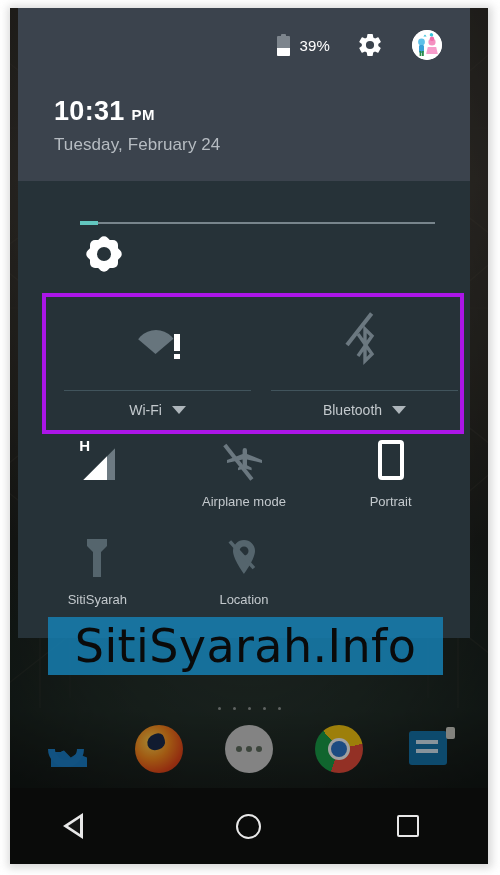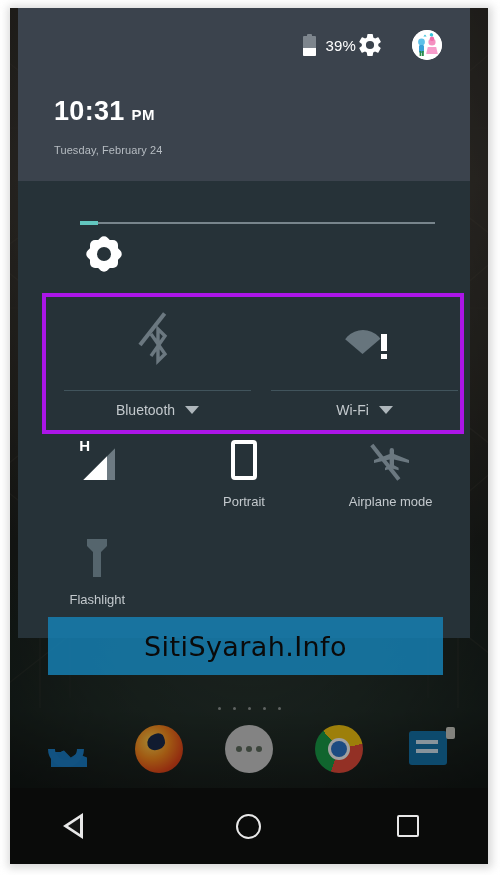--- a/index.html
+++ b/index.html
@@ -104,29 +104,29 @@
 
   
   .shade { position:absolute; left:8px; top:0; width:452px; }
   .shade-head { background:#3b434d; padding:0 0 14px 0; height:173px; position:relative; }
   .status-row { display:flex; align-items:center; justify-content:flex-end;
                 padding:22px 28px 0 0; gap:0; }
   .batt { position:relative; width:13px; height:22px; margin-right:9px; }
   .batt-body { position:absolute; left:0; top:2px; width:13px; height:20px; background:#7d858d; border-radius:1px; }
   .batt-fill { position:absolute; left:0; bottom:0; width:13px; height:7.8px; background:#ffffff; border-radius:0 0 1px 1px; }
   .batt-cap  { position:absolute; left:4px; top:0; width:5px; height:3px; background:#7d858d; border-radius:1px 1px 0 0; }
-  .batt-pct { color:#ffffff; font-size:15px; letter-spacing:.2px; }
+  .batt-pct { color:#ffffff; font-size:15px; letter-spacing:.2px; margin-right:26px; }
   .gear { width:28px; height:28px; position:relative; margin-right:28px; }
   .avatar { width:30px; height:30px; border-radius:50%; background:#ffffff;
             position:relative; overflow:hidden; }
 
   .clock-wrap { position:absolute; left:36px; top:88px; }
   .clock-time { color:#ffffff; font-size:27px; font-weight:bold; letter-spacing:.3px; display:flex; align-items:baseline; }
   .clock-ampm { font-size:15px; font-weight:bold; margin-left:7px; letter-spacing:.5px; }
-  .clock-date { color:#b6bcc2; font-size:11px; margin-top:17px; letter-spacing:.1px; }
+  .clock-date { color:#b6bcc2; font-size:17px; margin-top:8px; letter-spacing:.1px; }
 
   .shade-body { background:#263238; padding-bottom:18px; }
 
   
   .bright { height:88px; position:relative; }
   .track { position:absolute; left:62px; top:41px; width:355px; height:2px; background:#78858c; }
   .track-fill { position:absolute; left:62px; top:40px; width:18px; height:4px; background:#62c6bf; }
   .sun { position:absolute; left:74px; top:226px; }
   .sun-star { width:40px; height:40px; position:relative; }
   .sun-star i, .sun-star b { position:absolute; left:6px; top:6px; width:28px; height:28px;
@@ -185,21 +185,21 @@
      background:#6b7880; transform:rotate(52deg); transform-origin:left center; }
 
   .portrait { width:26px; height:40px; border:4.5px solid #ffffff; border-radius:4px; }
   .cast { width:38px; height:30px; border:3.5px solid #5d6b73; border-radius:3px; position:relative; }
   .cast:after{ content:""; position:absolute; left:-6px; bottom:-8px; width:14px;height:14px;
      background:#263238; }
 
   
   .mark { position:absolute; left:38px; top:609px; width:395px; height:58px;
           background:rgba(22,126,176,.86); display:flex; align-items:center; justify-content:center; }
-  .mark-txt { color:#0a0a0a; font-size:27px; font-family:"DejaVu Sans", sans-serif;
+  .mark-txt { color:#0a0a0a; font-size:46px; font-family:"DejaVu Sans", sans-serif;
               letter-spacing:.4px; white-space:nowrap; }
 </style>
 </head>
 <body>
 
 <div id="frame">
   <div id="shadow"></div>
 
   <div id="screen">
 
@@ -293,92 +293,102 @@
 
         <div class="bright">
           <div class="track"></div>
           <div class="track-fill"></div>
         </div>
 
         <div class="bt-row">
 
           <div class="bt-cell">
             <div class="bt-ic">
+              <span class="wifi">
+                <span class="wifi-fan"></span>
+                <span class="wifi-bang"></span>
+              </span>
+            </div>
+            <div class="bt-div"></div>
+            <div class="bt-lab">
+              <span>Wi-Fi</span>
+              <span class="caret"></span>
+            </div>
+          </div>
+
+          <div class="bt-cell">
+            <div class="bt-ic">
               <span class="bluetooth">
                 <svg class="bt-glyph" viewBox="0 0 24 44">
                   <path d="M5 11 L19 31 L12 38 L12 6 L19 13 L5 33" stroke="#6b7880" stroke-width="3.4" fill="none" stroke-linejoin="miter" stroke-linecap="butt"></path>
                 </svg>
                 <span class="bt-slash"></span>
               </span>
             </div>
             <div class="bt-div"></div>
             <div class="bt-lab">
               <span>Bluetooth</span>
-              <span class="caret"></span>
-            </div>
-          </div>
-
-          <div class="bt-cell">
-            <div class="bt-ic">
-              <span class="wifi">
-                <span class="wifi-fan"></span>
-                <span class="wifi-bang"></span>
-              </span>
-            </div>
-            <div class="bt-div"></div>
-            <div class="bt-lab">
-              <span>Wi-Fi</span>
               <span class="caret"></span>
             </div>
           </div>
         </div>
 
         <div style="height:141px"></div>
 
         <div class="tile-row" style="margin-top:14px">
           <div class="tile">
             <div class="tile-ic">
               <span class="signal">
                 <span class="sig-h">H</span>
                 <span class="sig-bg"></span>
                 <span class="sig-fg"></span>
               </span>
             </div>
           </div>
 
           <div class="tile">
             <div class="tile-ic">
-              <span class="portrait"></span>
-            </div>
-            <div class="tile-lab">Portrait</div>
-          </div>
-
-          <div class="tile">
-            <div class="tile-ic">
               <span class="plane">
                 <svg class="pl-body" viewBox="0 0 40 24">
                   <path d="M38 15 v-3 L23 6 V2.2 a2.2 2.2 0 0 0-4.4 0 V6 L3 12 v3 l15.6-3.6 v5.8 l-4.6 2.6 v2.4 l6.8-1.6 6.8 1.6 v-2.4 l-4.6-2.6 v-5.8 z" fill="#6b7880"></path>
                 </svg>
                 <span class="pl-slash"></span>
               </span>
             </div>
             <div class="tile-lab">Airplane mode</div>
           </div>
+
+          <div class="tile">
+            <div class="tile-ic">
+              <span class="portrait"></span>
+            </div>
+            <div class="tile-lab">Portrait</div>
+          </div>
         </div>
 
         <div class="tile-row">
           <div class="tile">
             <div class="tile-ic">
               <svg width="26" height="42" viewBox="0 0 26 42">
                 <path d="M3 2 h20 v7 l-6 6 v25 h-8 V15 l-6-6 z" fill="#55656d"></path>
               </svg>
             </div>
-            <div class="tile-lab">Flashlight</div>
-          </div>
-
+            <div class="tile-lab">SitiSyarah</div>
+          </div>
+
+          <div class="tile">
+            <div class="tile-ic">
+              <svg width="34" height="42" viewBox="0 0 34 42">
+                <path d="M17 3 a11 11 0 0 0-11 11 c0 8 11 23 11 23 s11-15 11-23 a11 11 0 0 0-11-11 z
+                         m0 15.5 a4.5 4.5 0 1 1 4.5-4.5 a4.5 4.5 0 0 1-4.5 4.5z" fill="#55656d"></path>
+                <rect x="2" y="4" width="36" height="3.6" fill="#55656d" transform="rotate(48 4 6)"></rect>
+              </svg>
+            </div>
+            <div class="tile-lab">Location</div>
+          </div>
 
         </div>
 
       </div>
     </div>
 
     <div class="sun">
       <span class="sun-star"><i></i><b></b><span class="sun-hole"></span></span>
     </div>
 

